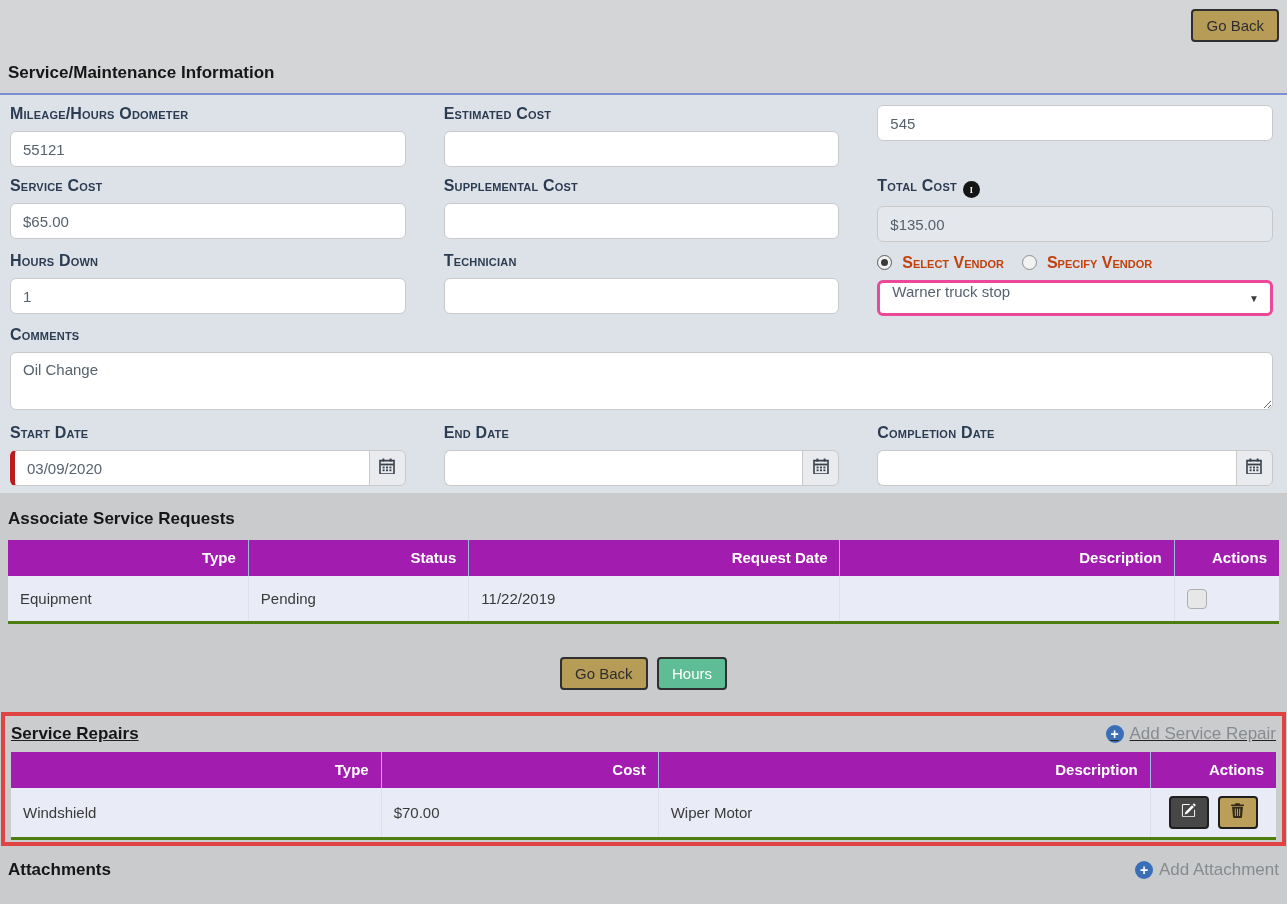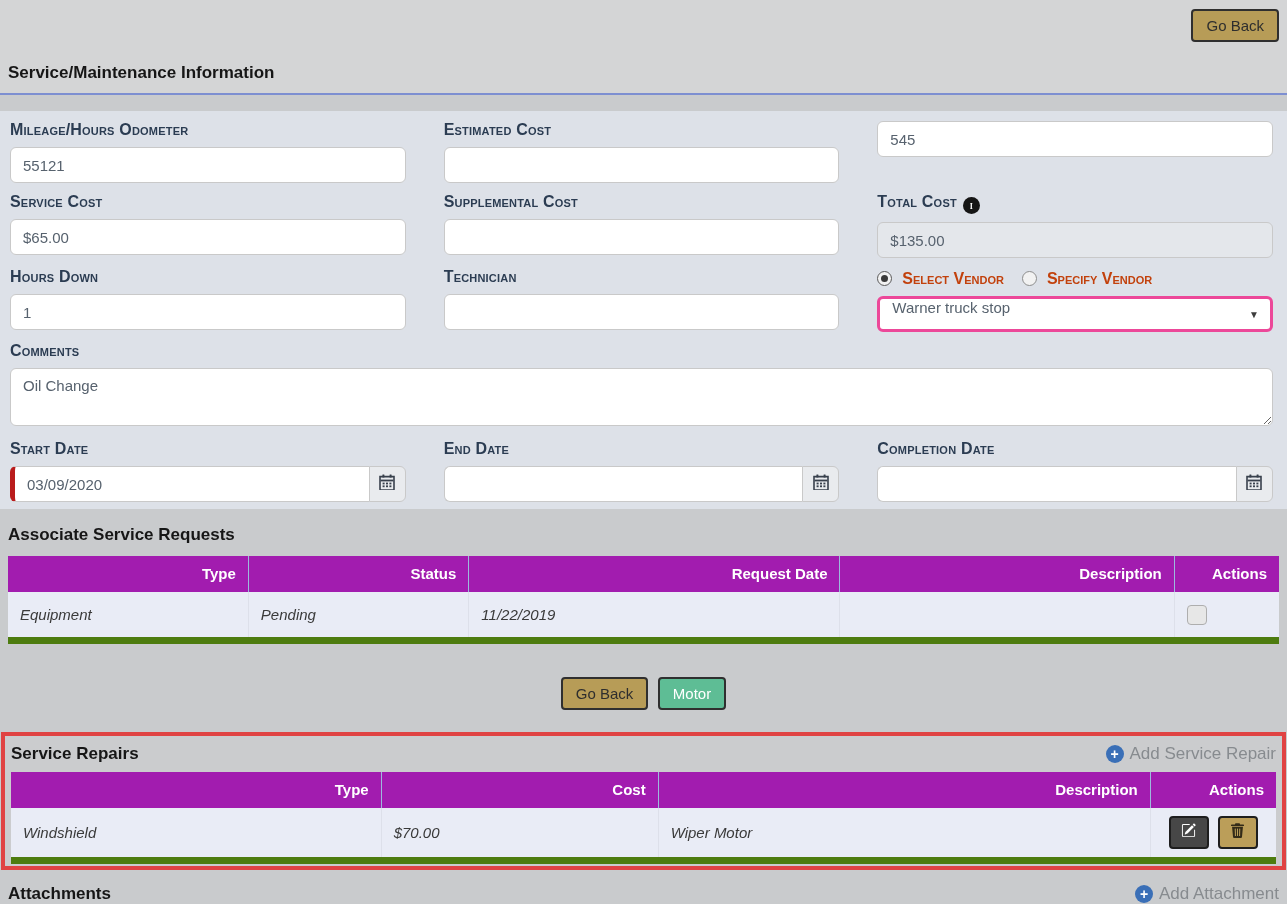--- a/index.html
+++ b/index.html
@@ -36,21 +36,20 @@
 
   
   .panel {
     background:#dde1e8;
     padding:0 14px 7px 10px;
   }
   .form-grid {
     display:grid;
     grid-template-columns:1fr 1fr 1fr;
     column-gap:38px;
-    margin-top:16px;
   }
   .fg { margin-top:10px; }
   .fg-label {
     display:block;
     margin-bottom:8px;
     font-size:16px;
     font-weight:700;
     font-variant:small-caps;
     letter-spacing:.2px;
     color:#2b3c52;
@@ -135,21 +134,21 @@
   .tr { display:grid; }
   .sr-cols { grid-template-columns:18.95% 17.35% 29.2% 26.3% 1fr; }
   .rep-cols { grid-template-columns:29.3% 21.9% 38.9% 1fr; }
   .thead { background:#a21caf;text-align:right; }
   .th {
     color:#fff; font-size:15px; font-weight:700;
     padding:8px 12px; line-height:20px;
     border-right:1px solid #9db9dd;
   }
   .th:last-child { border-right:none; }
-  .tbody { background:#e9ecf6; border-bottom:7px solid #4d7c0f;font-style:italic; }
+  .tbody { background:#e9ecf6; border-bottom:3px solid #4d7c0f; }
   .td {
     font-size:15px; color:#3a3a3a;
     padding:12px 12px; line-height:20px;
     border-right:1px solid #dde0ea;
     min-height:45px;
     display:flex; align-items:center;
   }
   .td:last-child { border-right:none; }
 
   .checkbox {
@@ -166,20 +165,21 @@
 
   
   .repairs-box {
     margin:22px 1px 0 1px;
     border:4px solid #e04343;
     background:#cbccce;
   }
   .box-head {
     display:flex; align-items:center; justify-content:space-between;
     padding:8px 6px 8px 6px;
+    text-decoration:underline;
   }
   .add-link {
     display:inline-flex; align-items:center; gap:6px;
     font-size:17px; color:#878b8f;
     cursor:pointer; text-decoration:none;
   }
   .plus-icon {
     width:18px; height:18px; border-radius:50%;
     background:#3a6fb7; color:#fff;
     display:inline-flex; align-items:center; justify-content:center;
@@ -360,21 +360,21 @@
     <div class="td">11/22/2019</div>
     <div class="td"></div>
     <div class="td">
         <span class="checkbox"></span>
       </div>
   </div>
 </div>
 
 <div class="actions-center">
   <button class="btn btn-gold">Go Back</button>
-  <button class="btn btn-green">Motor</button>
+  <button class="btn btn-green">Hours</button>
 </div>
 
 <div class="repairs-box">
   <div class="box-head">
     <div class="section-title">Service Repairs</div>
     <a class="add-link">
       <span class="plus-icon">+</span>
       <span>Add Service Repair</span>
     </a>
   </div>

